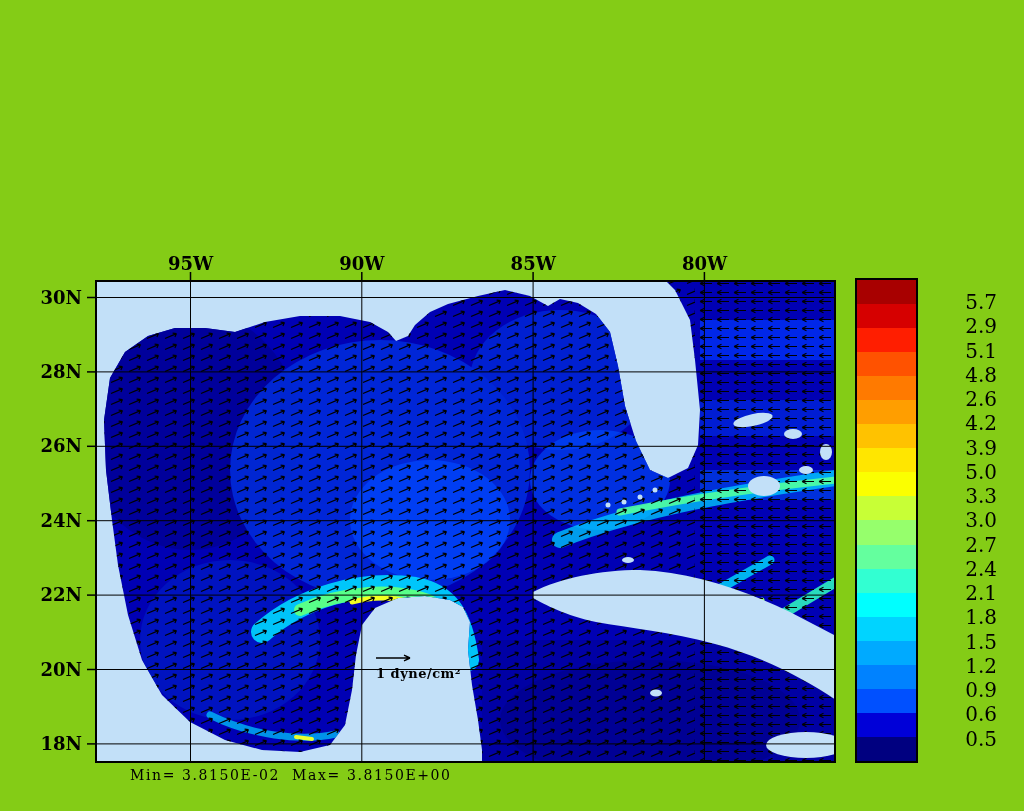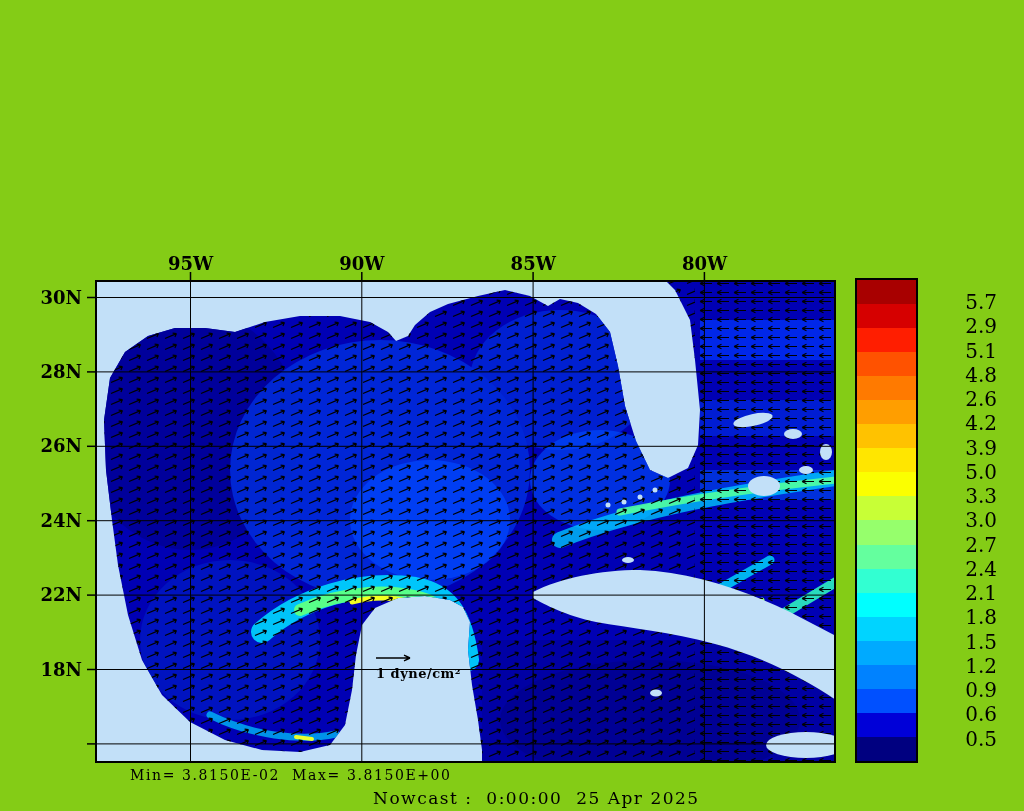--- a/index.html
+++ b/index.html
@@ -143,20 +143,21 @@
       <div>80W</div>
     </div>
 
   <div class="abs lat-labels">
 
   <div>30N</div>
       <div>28N</div>
       <div>26N</div>
       <div>24N</div>
       <div>22N</div>
+      <div>20N</div>
       <div>18N</div>
     </div>
 
   <div class="abs reflabel">1 dyne/cm²</div>
 
   <div class="abs cbar">
 
   <div style="background: rgb(168, 0, 0);"></div>
       <div style="background: rgb(214, 0, 0);"></div>
       <div style="background: rgb(255, 30, 0);"></div>
@@ -196,15 +197,14 @@
       <div>1.8</div>
       <div>1.5</div>
       <div>1.2</div>
       <div>0.9</div>
       <div>0.6</div>
       <div>0.5</div>
     </div>
 
   <div class="abs stats">Min= 3.8150E-02  Max= 3.8150E+00</div>
 
-  <div class="abs nowcast">Nowcast :  0:00:00  25 Apr 2025</div>
 
 </div>
 
 </body></html>

